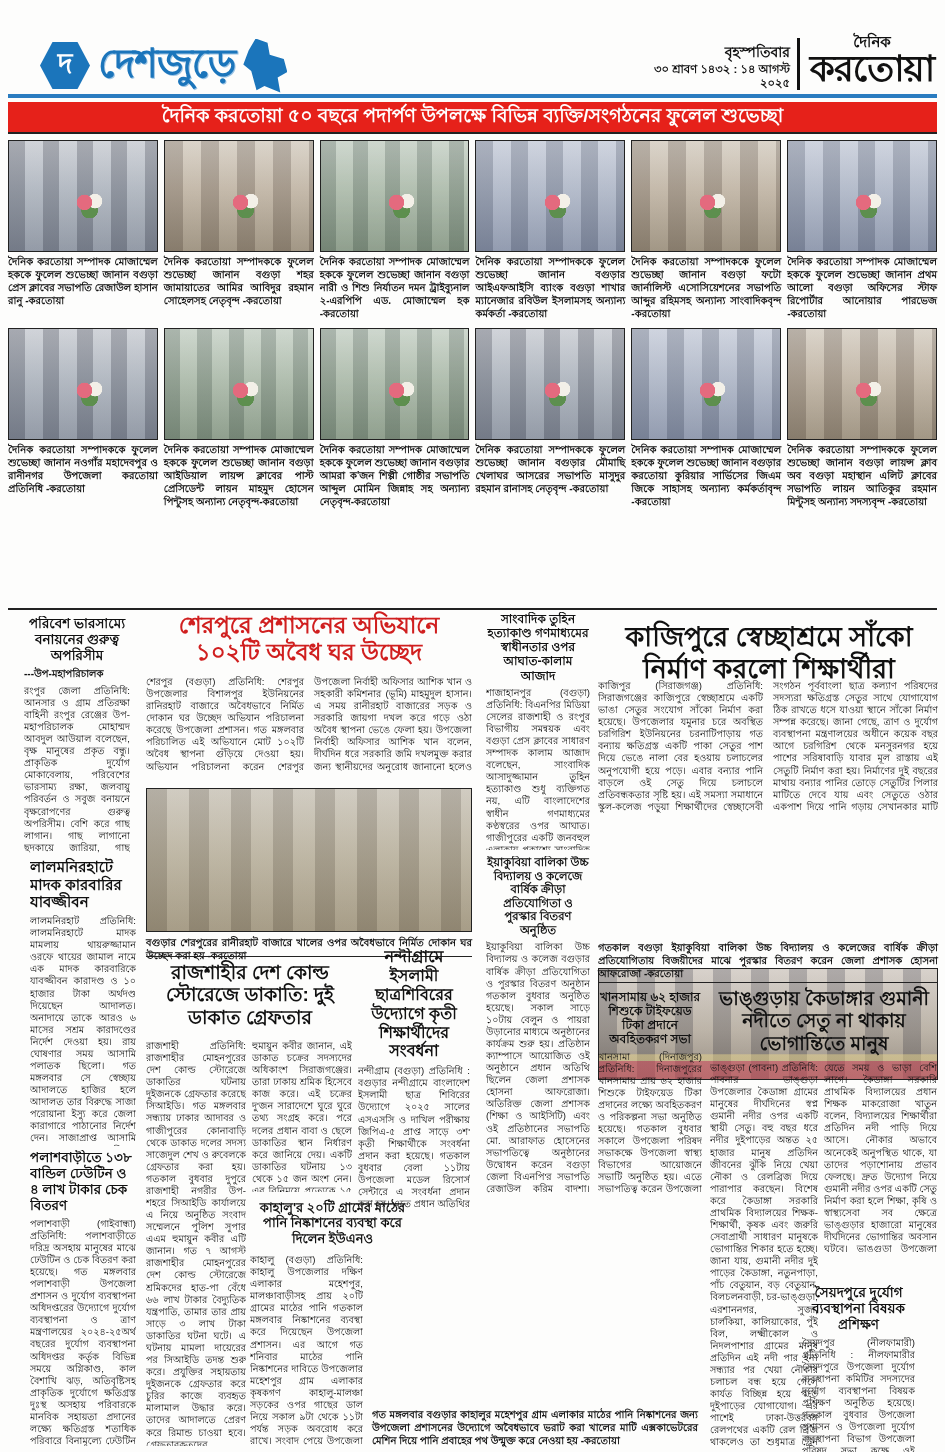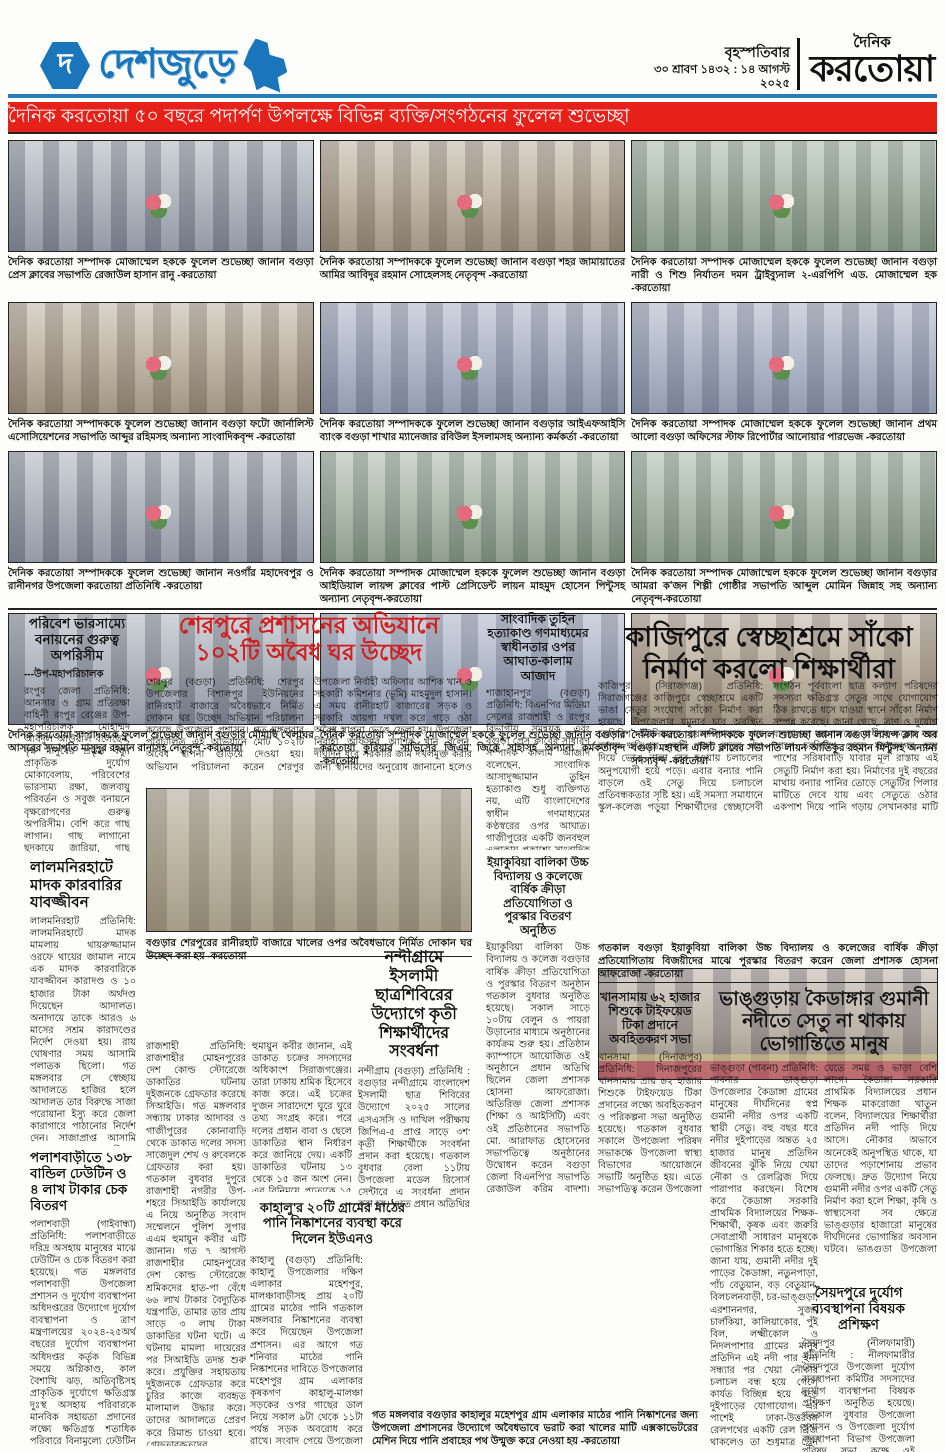--- a/index.html
+++ b/index.html
@@ -15,24 +15,24 @@
              text-shadow:1px 1px 0 #9cc4e4;}
   .map-shape{width:44px;height:54px;background:#1b75bb;
              clip-path:polygon(28% 0,55% 8%,60% 30%,92% 38%,100% 62%,78% 72%,84% 100%,48% 88%,30% 96%,18% 60%,0 48%,12% 22%);}
   .date-block{text-align:right;line-height:1.25;}
   .weekday{font-weight:bold;font-size:14px;}
   .dateline{font-size:11.5px;font-weight:bold;}
   .masthead{text-align:center;line-height:1;}
   .masthead-top{font-size:15px;font-weight:bold;}
   .masthead-main{font-size:36px;font-weight:900;letter-spacing:-1px;margin-top:2px;}
   .blue-rule{background:#2a7cc0;}
-  .banner{background:#e6211a;color:#fff;font-weight:normal;font-size:19px;text-align:center;
-          display:flex;align-items:center;border-bottom:2px solid #222;}
+  .banner{background:#e6211a;color:#fff;font-weight:bold;font-size:19px;text-align:center;
+          display:flex;align-items:center;justify-content:center;border-bottom:2px solid #222;}
   
-  .grid{display:grid;grid-template-columns:repeat(3,1fr);column-gap:6px;row-gap:8px;}
+  .grid{display:grid;grid-template-columns:repeat(6,1fr);column-gap:6px;row-gap:8px;}
   .cell{display:flex;flex-direction:column;}
   .photo{position:relative;border:1px solid #222;}
   .gp{height:110px;}
   .v1{background:repeating-linear-gradient(90deg,rgba(30,35,50,.30) 0 16px,rgba(120,128,140,.16) 16px 34px),
        linear-gradient(180deg,#e2e4e8 0%,#bfc5cd 45%,#99a0ac 100%);}
   .v2{background:repeating-linear-gradient(90deg,rgba(60,45,35,.28) 0 18px,rgba(150,135,120,.16) 18px 36px),
        linear-gradient(180deg,#e8e3da 0%,#cdc3b4 45%,#a49a88 100%);}
   .v3{background:repeating-linear-gradient(90deg,rgba(35,55,45,.28) 0 15px,rgba(120,140,125,.16) 15px 32px),
        linear-gradient(180deg,#dfe6de 0%,#bdc9ba 45%,#94a391 100%);}
   .v4{background:repeating-linear-gradient(90deg,rgba(35,45,70,.28) 0 17px,rgba(120,130,155,.16) 17px 35px),
@@ -92,26 +92,26 @@
     </div>
     <div class="cell">
       <div class="photo gp v2 bouquet"></div>
       <div class="cap">দৈনিক করতোয়া সম্পাদককে ফুলেল শুভেচ্ছা জানান বগুড়া শহর জামায়াতের আমির আবিদুর রহমান সোহেলসহ নেতৃবৃন্দ -করতোয়া</div>
     </div>
     <div class="cell">
       <div class="photo gp v3 bouquet"></div>
       <div class="cap">দৈনিক করতোয়া সম্পাদক মোজাম্মেল হককে ফুলেল শুভেচ্ছা জানান বগুড়া নারী ও শিশু নির্যাতন দমন ট্রাইব্যুনাল ২-এরপিপি এড. মোজাম্মেল হক -করতোয়া</div>
     </div>
     <div class="cell">
+      <div class="photo gp v4 bouquet"></div>
+      <div class="cap">দৈনিক করতোয়া সম্পাদককে ফুলেল শুভেচ্ছা জানান বগুড়ার আইএফআইসি ব্যাংক বগুড়া শাখার ম্যানেজার রবিউল ইসলামসহ অন্যান্য কর্মকর্তা -করতোয়া</div>
+    </div>
+    <div class="cell">
       <div class="photo gp v2 bouquet"></div>
       <div class="cap">দৈনিক করতোয়া সম্পাদককে ফুলেল শুভেচ্ছা জানান বগুড়া ফটো জার্নালিস্ট এসোসিয়েশনের সভাপতি আব্দুর রহিমসহ অন্যান্য সাংবাদিকবৃন্দ -করতোয়া</div>
-    </div>
-    <div class="cell">
-      <div class="photo gp v4 bouquet"></div>
-      <div class="cap">দৈনিক করতোয়া সম্পাদককে ফুলেল শুভেচ্ছা জানান বগুড়ার আইএফআইসি ব্যাংক বগুড়া শাখার ম্যানেজার রবিউল ইসলামসহ অন্যান্য কর্মকর্তা -করতোয়া</div>
     </div>
     <div class="cell">
       <div class="photo gp v4 bouquet"></div>
       <div class="cap">দৈনিক করতোয়া সম্পাদক মোজাম্মেল হককে ফুলেল শুভেচ্ছা জানান প্রথম আলো বগুড়া অফিসের স্টাফ রিপোর্টার আনোয়ার পারভেজ -করতোয়া</div>
     </div>
     <div class="cell">
       <div class="photo gp v1 bouquet"></div>
       <div class="cap">দৈনিক করতোয়া সম্পাদককে ফুলেল শুভেচ্ছা জানান নওগাঁর মহাদেবপুর ও রানীনগর উপজেলা করতোয়া প্রতিনিধি -করতোয়া</div>
     </div>
     <div class="cell">
@@ -164,20 +164,21 @@
   <div class="abs clip" style="left:30px;top:858px;width:106px;height:288px;">
     <div class="h" style="font-size:15px;text-align:left;">লালমনিরহাটে মাদক কারবারির যাবজ্জীবন</div>
     <div class="body" style="margin-top:4px;">লালমনিরহাট প্রতিনিধি: লালমনিরহাটে মাদক মামলায় থায়রুজ্জামান ওরফে থায়ের জামাল নামে এক মাদক কারবারিকে যাবজ্জীবন কারাদণ্ড ও ১০ হাজার টাকা অর্থদণ্ড দিয়েছেন আদালত। অনাদায়ে তাকে আরও ৬ মাসের সশ্রম কারাদণ্ডের নির্দেশ দেওয়া হয়। রায় ঘোষণার সময় আসামি পলাতক ছিলো। গত মঙ্গলবার সে স্বেচ্ছায় আদালতে হাজির হলে আদালত তার বিরুদ্ধে সাজা পরোয়ানা ইস্যু করে জেলা কারাগারে পাঠানোর নির্দেশ দেন। সাজাপ্রাপ্ত আসামি মো. থায়রুজ্জামান কালীগঞ্জ উপজেলার চন্দুপুর এলাকার মৃত তছলিম উদ্দীনের ছেলে। জানা যায়, লালমনিরহাটে জেলা পুলিশের দায়ের করা মাদকদ্রব্য নিয়ন্ত্রণ আইনের মামলায় রাষ্ট্রপক্ষ আসামির অপরাধ প্রমাণ করতে সক্ষম হয়। গত ২৯ জুলাই মামলার রায়ে আদালত আসামিকে যাবজ্জীবন কারাদণ্ডের আদেশ দেন।</div>
   </div>
 
   <div class="abs clip" style="left:30px;top:1150px;width:106px;height:296px;">
     <div class="h" style="font-size:13.5px;text-align:left;">পলাশবাড়ীতে ১৩৮ বান্ডিল ঢেউটিন ও ৪ লাখ টাকার চেক বিতরণ</div>
     <div class="body" style="margin-top:4px;">পলাশবাড়ী (গাইবান্ধা) প্রতিনিধি: পলাশবাড়ীতে দরিদ্র অসহায় মানুষের মাঝে ঢেউটিন ও চেক বিতরণ করা হয়েছে। গত মঙ্গলবার পলাশবাড়ী উপজেলা প্রশাসন ও দুর্যোগ ব্যবস্থাপনা অধিদপ্তরের উদ্যোগে দুর্যোগ ব্যবস্থাপনা ও ত্রাণ মন্ত্রণালয়ের ২০২৪-২৫অর্থ বছরের দুর্যোগ ব্যবস্থাপনা অধিদপ্তর কর্তৃক বিভিন্ন সময়ে অগ্নিকাণ্ড, কাল বৈশাখি ঝড়, অতিবৃষ্টিসহ প্রাকৃতিক দুর্যোগে ক্ষতিগ্রস্ত দুঃস্থ অসহায় পরিবারকে মানবিক সহায়তা প্রদানের লক্ষ্যে ক্ষতিগ্রস্ত শতাধিক পরিবারে বিনামূল্যে ঢেউটিন ও তিন হাজার টাকার চেক বিতরণ করা হয়। পলাশবাড়ী উপজেলা পরিষদ প্রাঙ্গণে পলাশবাড়ী উপজেলা ত্রাণ ও দুর্যোগ ব্যবস্থাপনা কর্মকর্তা আব্দুস সালাম এর সভাপতিত্বে, পরিবার প্রতি এক বান্ডিল ঢেউটিন ও তিন হাজার টাকার চেক বিতরণ কার্যক্রম উদ্বোধন করেন, বিতরণ অনুষ্ঠানের প্রধান অতিথি পলাশবাড়ী উপজেলা নির্বাহী কর্মকর্তা মো. নাজমুল আলম।</div>
   </div>
 
+  <div class="abs h" style="left:146px;top:962px;width:208px;font-size:19px;">রাজশাহীর দেশ কোল্ড স্টোরেজে ডাকাতি: দুই ডাকাত গ্রেফতার</div>
   <div class="abs body clip" style="left:146px;top:1040px;width:100px;height:406px;">রাজশাহী প্রতিনিধি: রাজশাহীর মোহনপুরের দেশ কোল্ড স্টোরেজে ডাকাতির ঘটনায় দুইজনকে গ্রেফতার করেছে সিআইডি। গত মঙ্গলবার সন্ধ্যায় ঢাকার আদাবর ও গাজীপুরের কোনাবাড়ি থেকে ডাকাত দলের সদস্য সাজেদুল শেখ ও রুবেলকে গ্রেফতার করা হয়। গতকাল বুধবার দুপুরে রাজশাহী নগরীর উপ-শহরে সিআইডি কার্যালয়ে এ নিয়ে অনুষ্ঠিত সংবাদ সম্মেলনে পুলিশ সুপার এএম হুমায়ুন কবীর এটি জানান। গত ৭ আগস্ট রাজশাহীর মোহনপুরের দেশ কোল্ড স্টোরেজে শ্রমিকদের হাত-পা বেঁধে ৬৬ লাখ টাকার বৈদ্যুতিক যন্ত্রপাতি, তামার তার প্রায় সাড়ে ৩ লাখ টাকা ডাকাতির ঘটনা ঘটে। এ ঘটনায় মামলা দায়েরের পর সিআইডি তদন্ত শুরু করে। প্রযুক্তির সহায়তায় দুইজনকে গ্রেফতার করে চুরির কাজে ব্যবহৃত মালামাল উদ্ধার করে। তাদের আদালতে প্রেরণ করে রিমান্ড চাওয়া হবে। গ্রেফতারকৃতদের স্বীকারোক্তির ভিত্তিতে সিআইডি পুলিশ সুপার জানান, সিরাজগঞ্জের বেলকুচির বাবা ও ছেলে সাদেক ও হাসান বর্তমানে ঢাকায় থেকে এই ডাকাত দল পরিচালনা করেন। তাদের নেতৃত্বে অন্তত ৫৩ জনের একটি দল ট্রাক নিয়ে সারাদেশে কলকারখানায় ডাকাতি করে। এ দলেরই ১৪ জন রাজশাহী দেশ কোল্ড স্টোরেজে ডাকাতিতে অংশ নিয়েছিল। অন্যদের গ্রেফতারে কাজ চলছে। তিনি আরও জানান, রাজশাহীতে অংশ নেয়া ডাকাত দলের ৮ সদস্য নাটোর চিনিকলে ডাকাতির সাথে সম্পৃক্ত ছিল। গ্রুপটি রংপুর চিনিকলে ডাকাতির প্রস্তুতি নিচ্ছিল।</div>
   <div class="abs body clip" style="left:252px;top:1040px;width:100px;height:152px;">হুমায়ুন কবীর জানান, এই ডাকাত চক্রের সদস্যদের অধিকাংশ সিরাজগঞ্জের। তারা ঢাকায় শ্রমিক হিসেবে কাজ করে। এই চক্রের দু'জন সারাদেশে ঘুরে ঘুরে তথ্য সংগ্রহ করে। পরে দলের প্রধান বাবা ও ছেলে ডাকাতির স্থান নির্ধারণ করে জানিয়ে দেয়। একটি ডাকাতির ঘটনায় ১৩ থেকে ১৫ জন অংশ নেন। এর বিনিময়ে প্রত্যেকে ১৫ থেকে ৩০ হাজার টাকা পারিশ্রমিক পায়। সিআইডি জানায়, ডাকাতির জন্য নম্বরবিহীন পিকআপ ভ্যান ব্যবহার করে। একটি মোবাইল ও সিম একবার ব্যবহার করে ফেলে দেয়। এই দলের সদস্যদের অধিকাংশের বিরুদ্ধে দেশের বিভিন্ন থানায় মামলা রয়েছে।</div>
 
   <div class="abs clip" style="left:358px;top:948px;width:112px;height:262px;">
     <div class="h" style="font-size:16px;">নন্দীগ্রামে ইসলামী ছাত্রশিবিরের উদ্যোগে কৃতী শিক্ষার্থীদের সংবর্ধনা</div>
     <div class="body" style="margin-top:4px;">নন্দীগ্রাম (বগুড়া) প্রতিনিধি : বগুড়ার নন্দীগ্রামে বাংলাদেশ ইসলামী ছাত্র শিবিরের উদ্যোগে ২০২৫ সালের এসএসসি ও দাখিল পরীক্ষায় জিপিএ-৫ প্রাপ্ত সাড়ে ৩শ' কৃতী শিক্ষার্থীকে সংবর্ধনা প্রদান করা হয়েছে। গতকাল বুধবার বেলা ১১টায় উপজেলা মডেল রিসোর্স সেন্টারে এ সংবর্ধনা প্রদান করা হয়। এতে প্রধান অতিথির বক্তব্য রাখেন, বাংলাদেশ জামায়াতে ইসলামী মনোনীত বগুড়া-৪আসনে সংসদ সদস্য প্রার্থী ড. মোস্তফা ফয়সাল পারভেজ। উপজেলা ছাত্রশিবির সভাপতি মনিরুল ইসলাম মনিরের সভাপতিত্বে ও সেক্রেটারি গোলাম রাব্বী'র সঞ্চালনায় অনুষ্ঠিত উক্ত সংবর্ধনা প্রদান অনুষ্ঠানে (৬ পৃ: ৫ ক: ব্র:)</div>
   </div>
 
   <div class="abs h" style="left:250px;top:1200px;width:165px;font-size:13px;">কাহালু'র ২০টি গ্রামের মাঠের পানি নিষ্কাশনের ব্যবস্থা করে দিলেন ইউএনও</div>
   <div class="abs body clip" style="left:250px;top:1254px;width:113px;height:192px;">কাহালু (বগুড়া) প্রতিনিধি: কাহালু উপজেলার দক্ষিণ এলাকার মহেশপুর, মালঞ্চাবাড়ীসহ প্রায় ২০টি গ্রামের মাঠের পানি গতকাল মঙ্গলবার নিষ্কাশনের ব্যবস্থা করে দিয়েছেন উপজেলা প্রশাসন। এর আগে গত শনিবার মাঠের পানি নিষ্কাশনের দাবিতে উপজেলার মহেশপুর গ্রাম এলাকার কৃষকগণ কাহালু-মালঞ্চা সড়কের ওপর গাছের ডাল নিয়ে সকাল ৯টা থেকে ১১টা পর্যন্ত সড়ক অবরোধ করে রাখে। সংবাদ পেয়ে উপজেলা প্রশাসন ঘটনাস্থলে গিয়ে কৃষকদের শান্ত করে দ্রুত পানি নিষ্কাশন করে দেয়ার আশ্বাস দিলে কৃষকরা তাদের অবরোধ তুলে নেয়। গতকাল (৬ পৃ: ৫ ক: ব্র:)</div>

